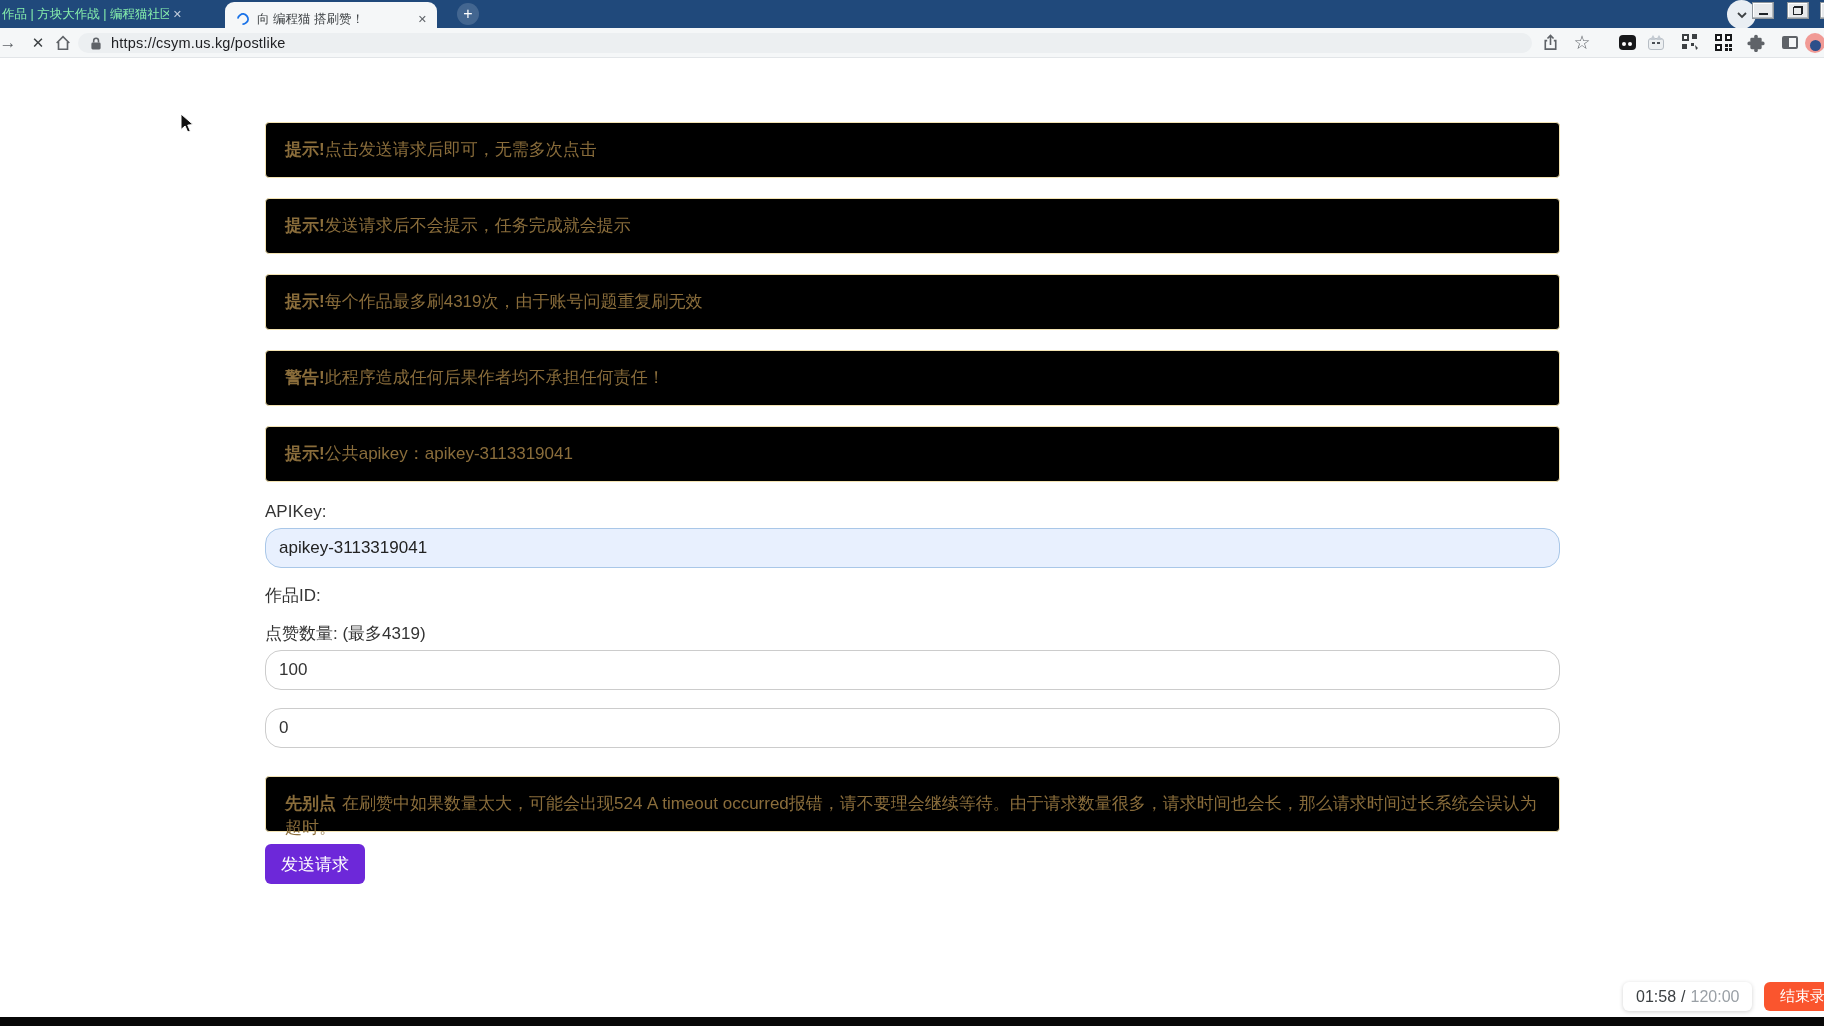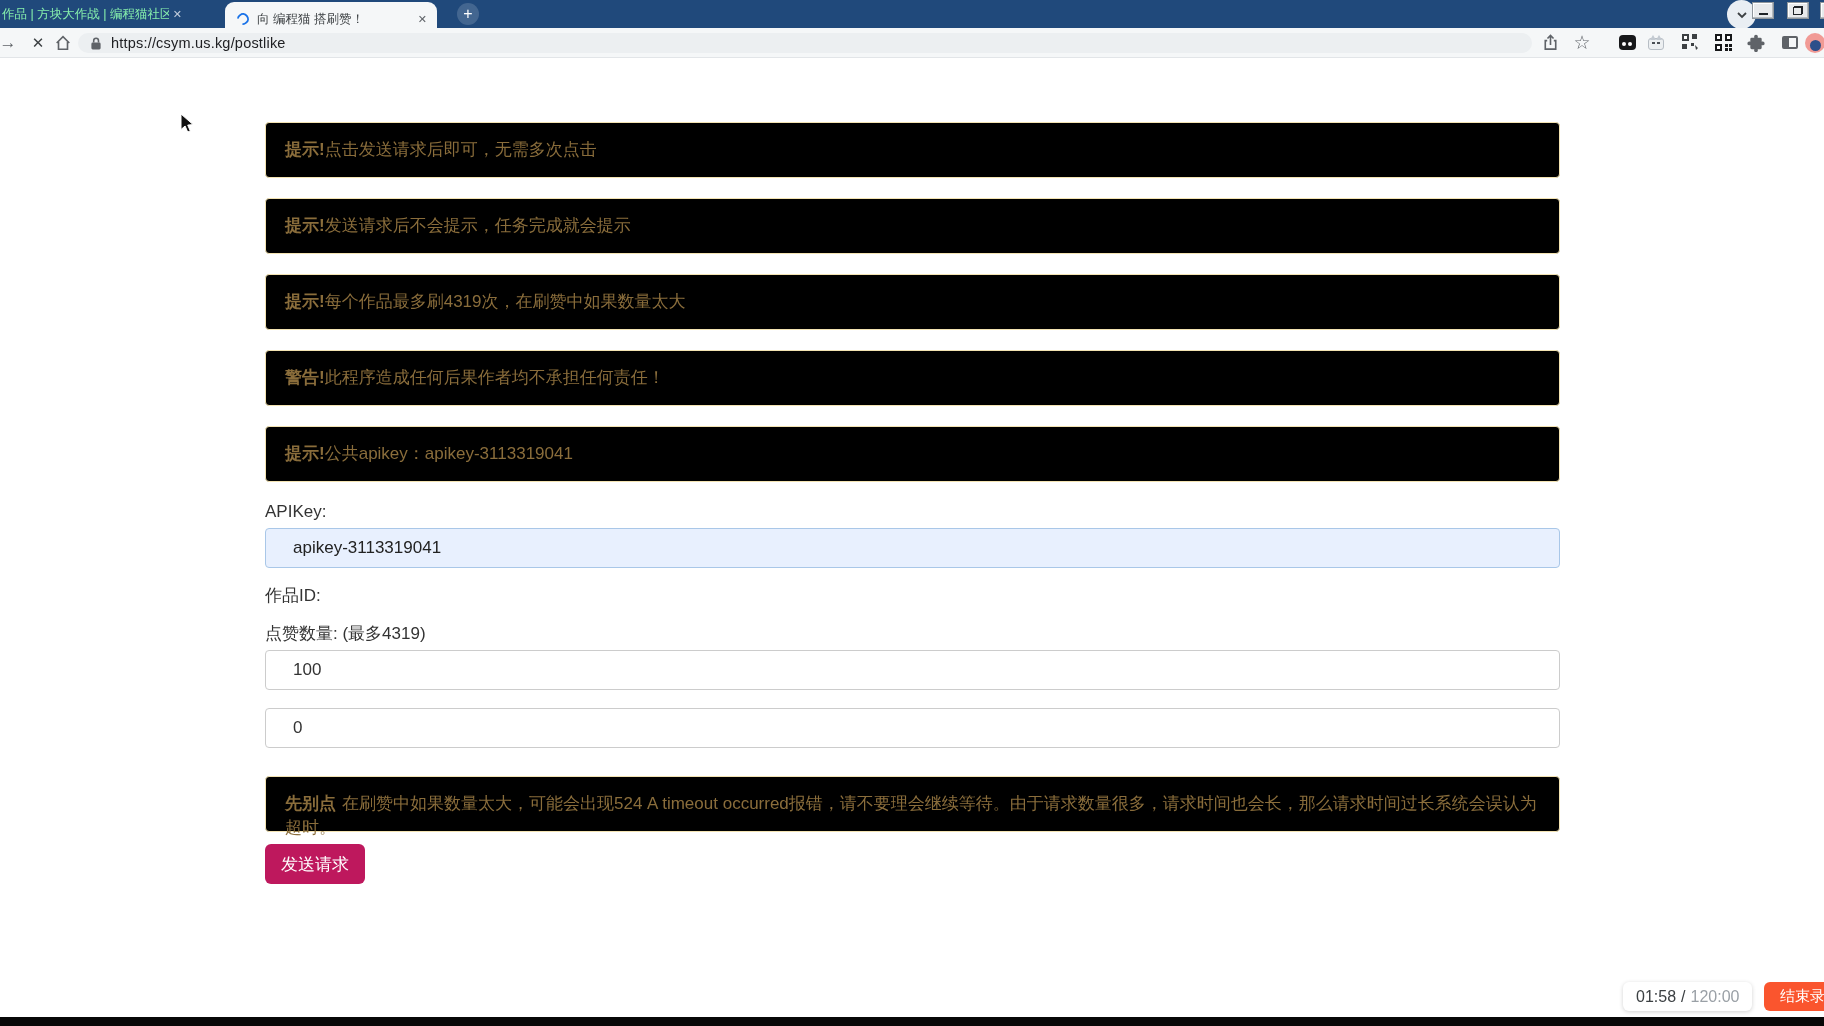--- a/index.html
+++ b/index.html
@@ -44,24 +44,24 @@
 
   
   .page { position:absolute; left:0; top:58px; width:1824px; height:959px; background:#fff; }
   .container { margin-left:265px; width:1295px; padding-top:64px; }
   .alert { background:#000000; border:1px solid #f3e3b2; border-radius:4px; padding:15px 19px; font-size:17px; line-height:24px; color:#8a6d3b; margin-bottom:20px; height:56px; }
   .alert b { margin-right:0; }
   .alert.note b { margin-right:6px; }
   .fgroup label { display:block; font-size:17px; line-height:20px; color:#333; margin-bottom:6px; }
   .fgroup { margin-top:18px; }
   .fgroup.first { }
-  .fgroup input { width:100%; height:40px; border:1px solid #ccc; border-radius:4px; padding:0 27px; font-size:17px; color:#333; background:#fff; font-family:inherit; outline:none; }
+  .fgroup input { width:100%; height:40px; border:1px solid #ccc; border-radius:16px; padding:0 13px; font-size:17px; color:#333; background:#fff; font-family:inherit; outline:none; }
   .fgroup input.autofill { background:#e8f0fe; border-color:#a9c7e8; color:#222; }
   .alert.note { margin-top:28px; margin-bottom:0; }
-  .submit-btn { margin-top:12px; height:40px; padding:0 16px; background:#be185d; color:#fff; font-size:17px; border:none; border-radius:6px; font-family:inherit; cursor:pointer; }
+  .submit-btn { margin-top:12px; height:40px; padding:0 16px; background:#6d28d9; color:#fff; font-size:17px; border:none; border-radius:6px; font-family:inherit; cursor:pointer; }
 
   
   .rec-timer { position:absolute; left:1623px; top:982px; height:29px; background:#fff; border-radius:6px; box-shadow:0 1px 4px rgba(0,0,0,.18); display:flex; align-items:center; padding:0 13px; font-size:16px; }
   .rec-timer .el { color:#3c4043; }
   .rec-timer .sep { color:#3c4043; margin:0 5px; }
   .rec-timer .tot { color:#9aa0a6;text-align:right; }
   .rec-stop { position:absolute; left:1764px; top:982px; width:92px; height:29px; background:#fa552e; border:none; border-radius:6px; color:#fff; font-size:15px; font-family:inherit; padding:0 10px; white-space:nowrap; }
   .bottom-bar { position:absolute; left:0; bottom:0; width:1824px; height:9px; background:#070707; }
 
   
@@ -166,21 +166,21 @@
   <span class="ext-ic" style="left:1804px; width:22px;">
       <span class="avatar"></span>
     </span>
 </div>
 
 <div class="page">
   <div class="container">
 
     <div class="alert"><b>提示!</b><span>点击发送请求后即可，无需多次点击</span></div>
     <div class="alert"><b>提示!</b><span>发送请求后不会提示，任务完成就会提示</span></div>
-    <div class="alert"><b>提示!</b><span>每个作品最多刷4319次，在刷赞中如果数量太大</span></div>
+    <div class="alert"><b>提示!</b><span>每个作品最多刷4319次，由于账号问题重复刷无效</span></div>
     <div class="alert"><b>警告!</b><span>此程序造成任何后果作者均不承担任何责任！</span></div>
     <div class="alert"><b>提示!</b><span>公共apikey：apikey-3113319041</span></div>
 
     <div class="fgroup first">
       <label>APIKey:</label>
       <input class="autofill" type="text" value="apikey-3113319041" style="">
     </div>
     <div class="fgroup">
       <label>作品ID:</label>
     </div>

